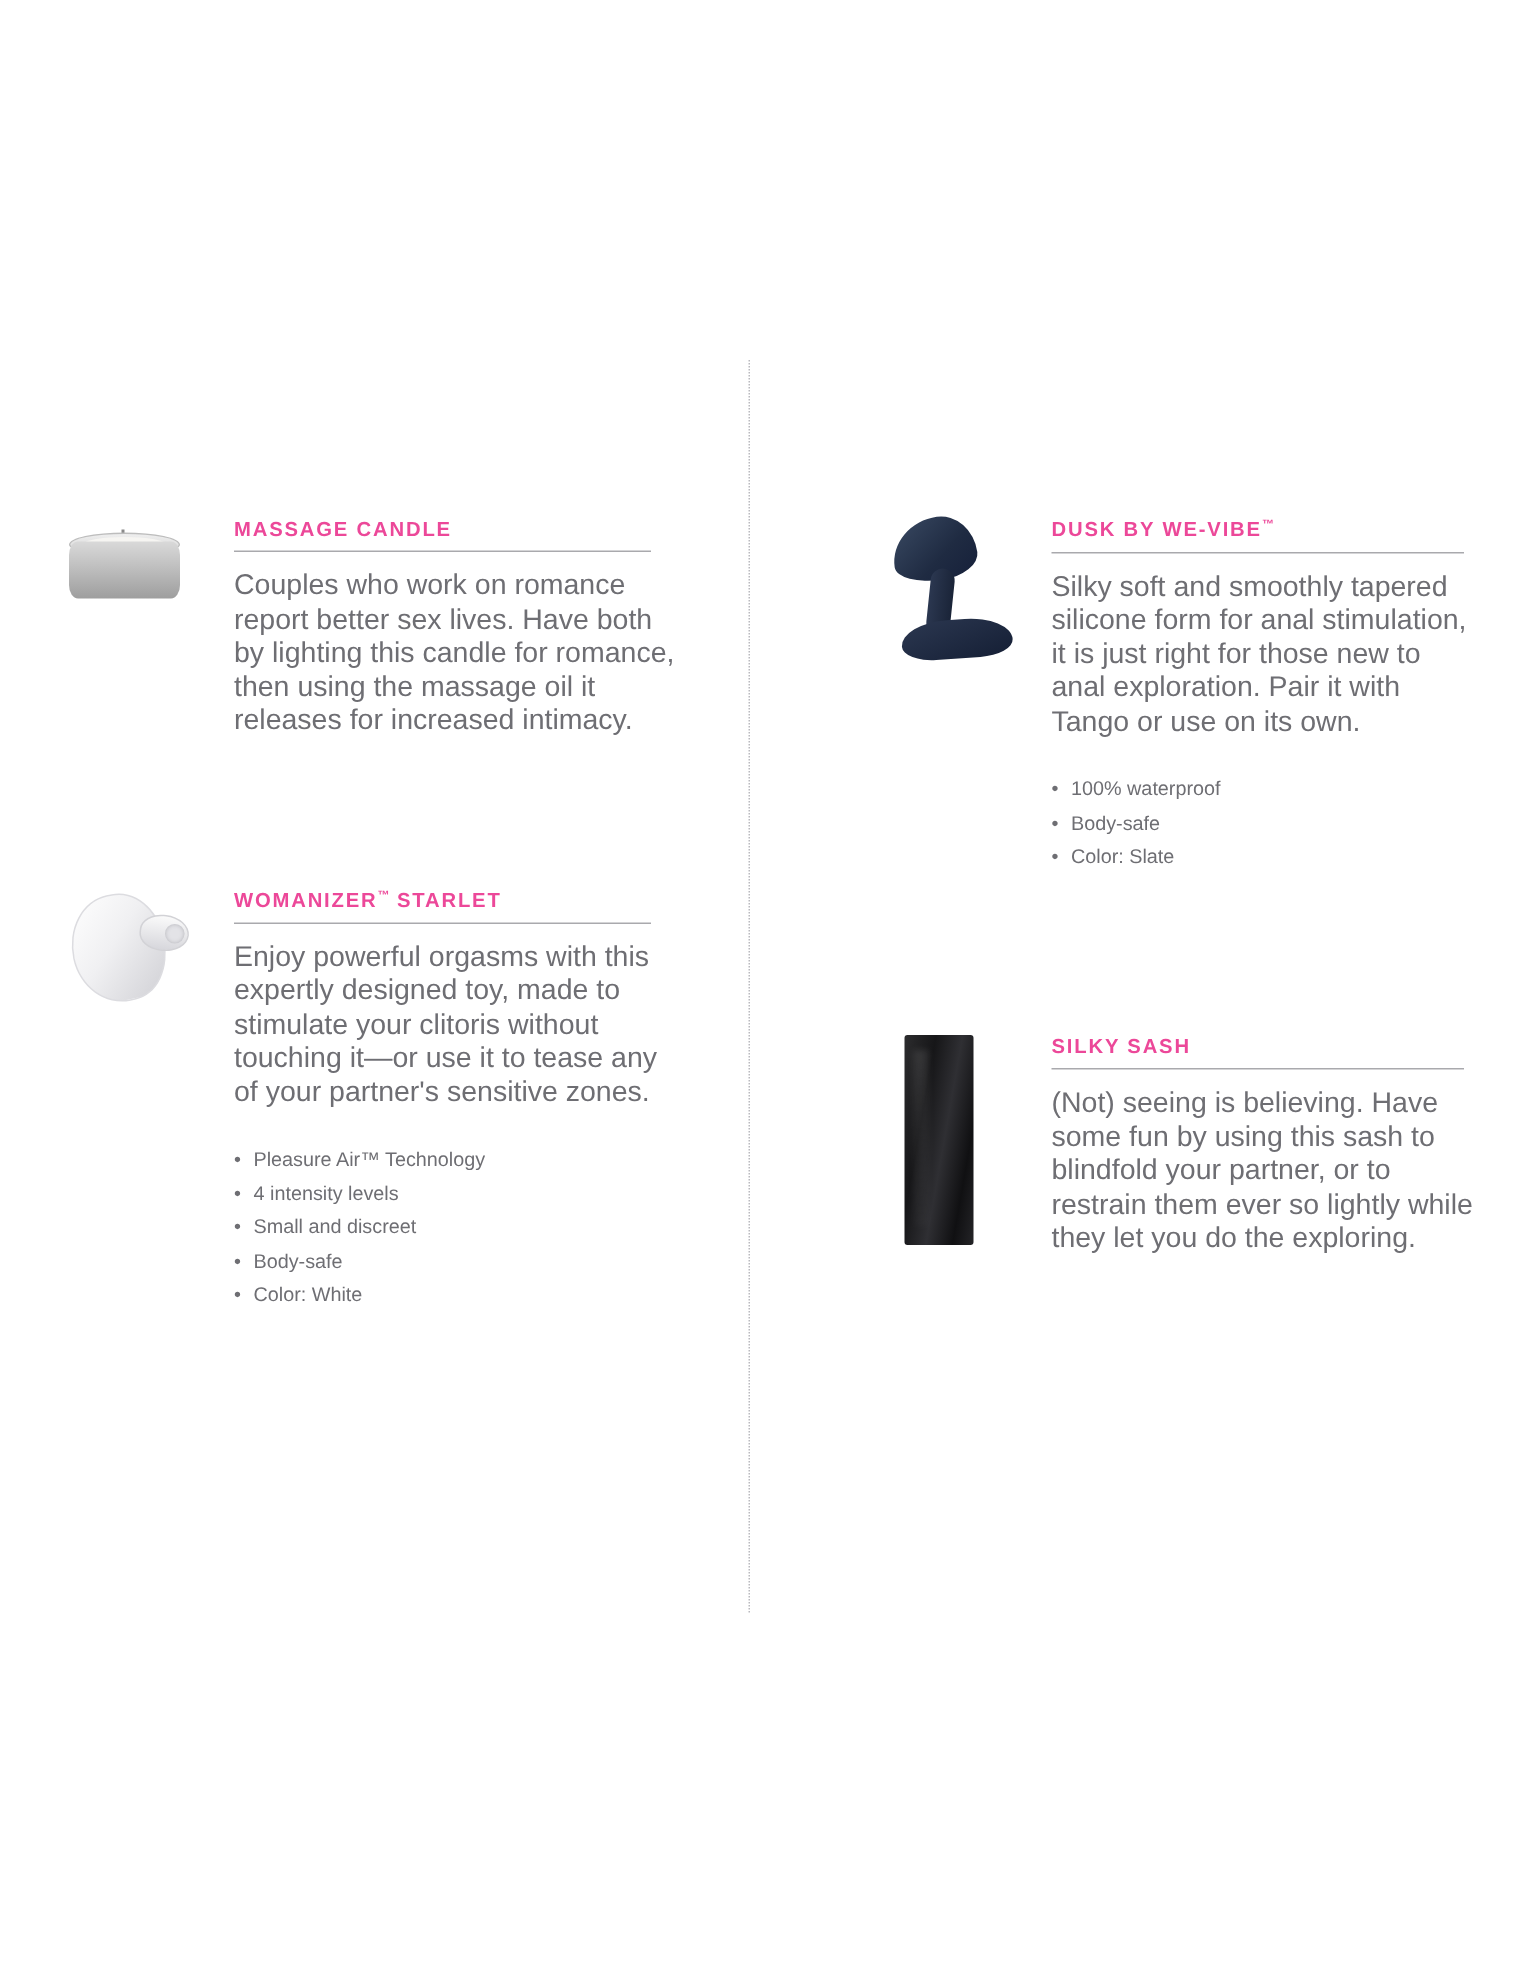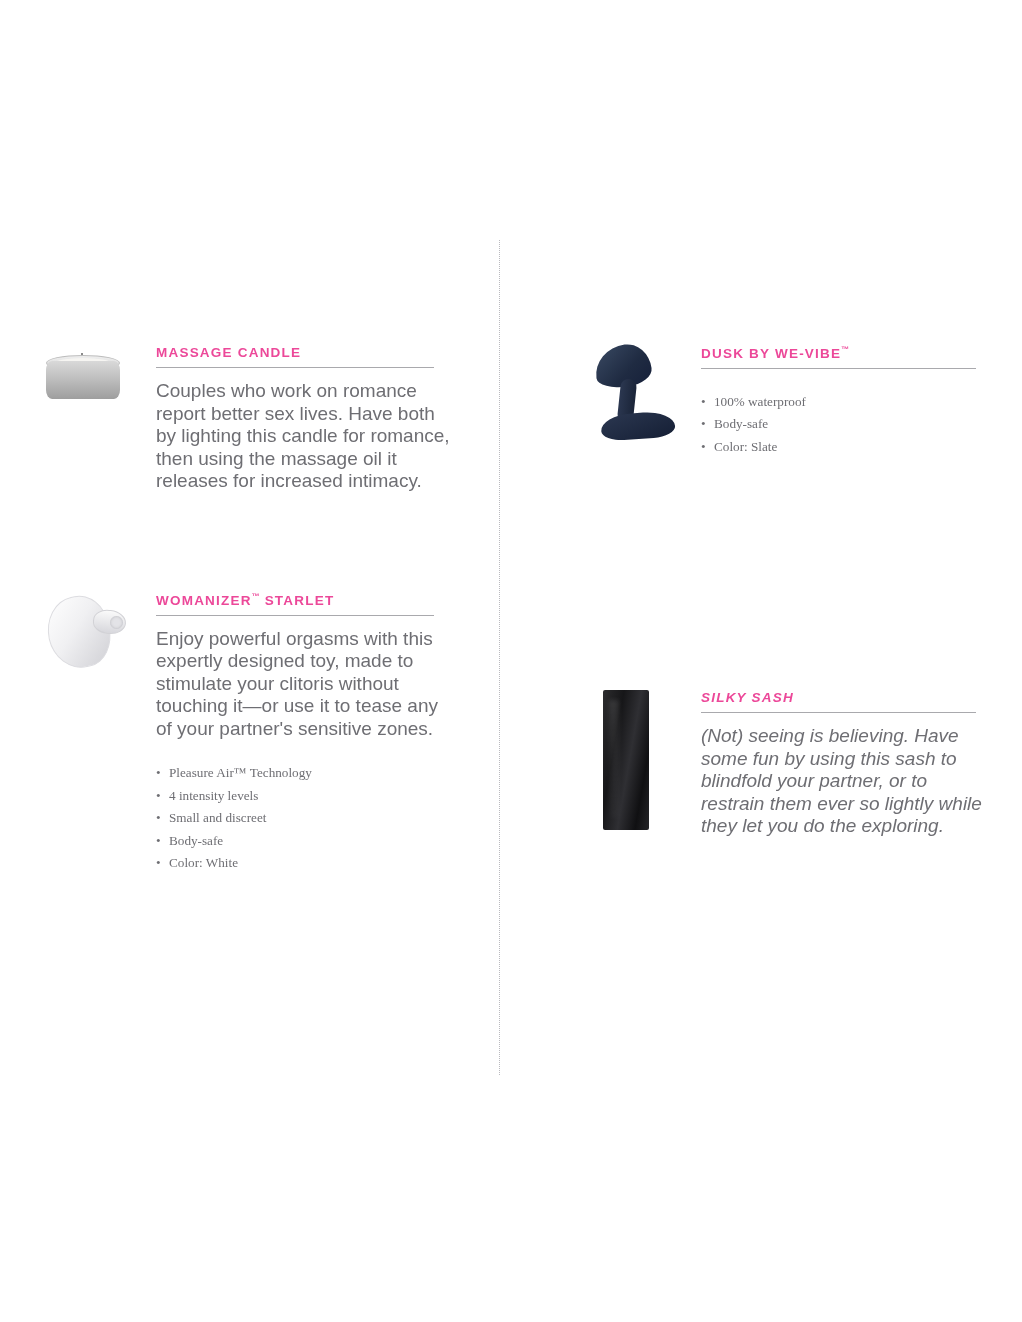--- a/index.html
+++ b/index.html
@@ -87,21 +87,20 @@
     margin: 0;
   }
 
   .bullets {
     list-style: none;
     margin: 22px 0 0 0;
     padding: 0;
     font-size: 13.2px;
     line-height: 22.5px;
     color: #6e6e73;
-    font-family: Liberation Serif, serif;
   }
   .bullets li {
     position: relative;
     padding-left: 13px;
   }
   .bullets li::before {
     content: "\2022";
     position: absolute;
     left: 0;
     top: 0;
@@ -309,33 +308,34 @@
       <div class="thumb">
         <div class="dusk">
           <div class="head"></div>
           <div class="neck"></div>
           <div class="base"></div>
         </div>
       </div>
       <div class="body-col" style="width:285px;">
         <h3 class="prod-title"><span>DUSK BY WE-VIBE</span><span class="tm">™</span></h3>
         <div class="rule" style="width:275px;"></div>
+        <p class="prod-desc">Silky soft and smoothly tapered silicone form for anal stimulation, it is just right for those new to anal exploration. Pair it with Tango or use on its own.</p>
         <ul class="bullets">
           <li><span>100% waterproof</span></li>
           <li><span>Body-safe</span></li>
           <li><span>Color: Slate</span></li>
         </ul>
       </div>
     </div>
 
     <div class="product" style="top:690px;">
       <div class="thumb" style="height:150px;">
         <div class="sash"></div>
       </div>
-      <div class="body-col" style="width:285px;font-style:italic;">
+      <div class="body-col" style="width:285px;">
         <h3 class="prod-title">SILKY SASH</h3>
         <div class="rule" style="width:275px;"></div>
         <p class="prod-desc">(Not) seeing is believing. Have some fun by using this sash to blindfold your partner, or to restrain them ever so lightly while they let you do the exploring.</p>
       </div>
     </div>
 
   </div>
 
 </div>
 

